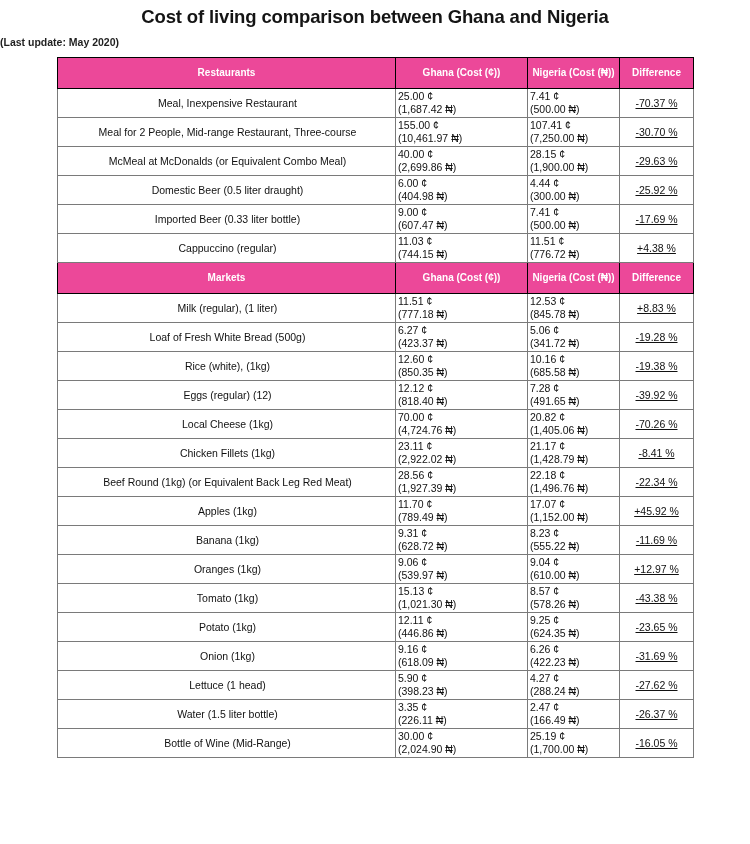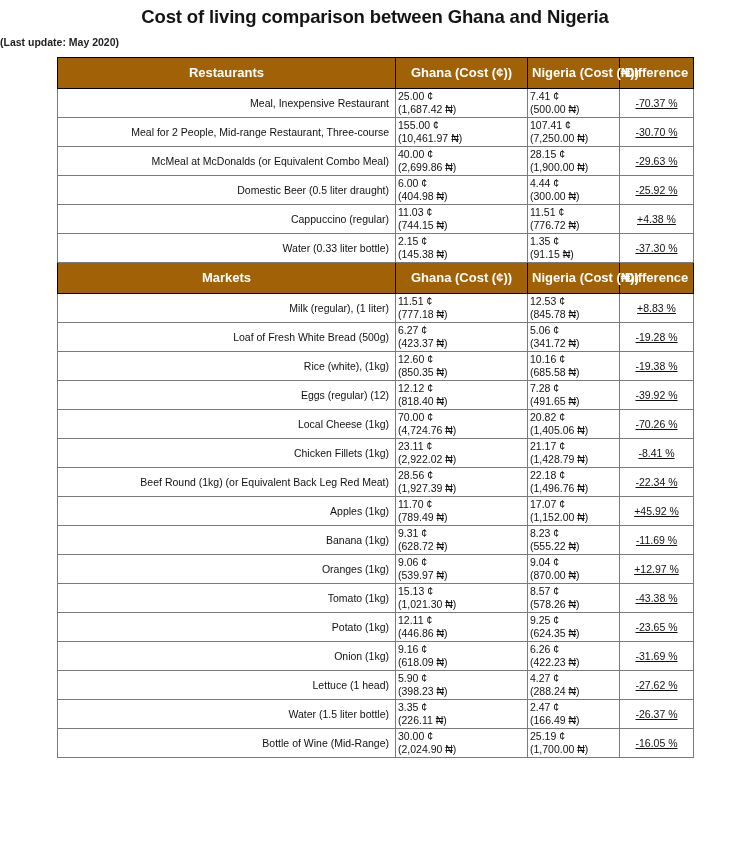--- a/index.html
+++ b/index.html
@@ -45,23 +45,23 @@
     width: 636px;
     table-layout: fixed;
     border: 1px solid #6e6e6e;
   }
   table.cost-table col.c-item    { width: 338px; }
   table.cost-table col.c-ghana   { width: 132px; }
   table.cost-table col.c-nigeria { width: 92px;  }
   table.cost-table col.c-diff    { width: 74px;  }
 
   tr.section-header > th {
-    background: #a16207;
+    background: #ec4899;
     color: #ffffff;
-    font-size: 13px;
+    font-size: 10px;
     font-weight: bold;
     padding: 8px 4px;
     border: 1px solid #000000;
     line-height: 14px;
     white-space: nowrap;
   }
   tr.section-header > th.h-item {
     text-align: center;
   }
   tr.section-header > th.h-num {
@@ -71,21 +71,21 @@
   tbody tr.data-row > td {
     border: 1px solid #7a7a7a;
     font-size: 10.5px;
     line-height: 13px;
     color: #111111;
     background: #ffffff;
     height: 29px;
     box-sizing: border-box;
   }
   td.item-cell {
-    text-align: right;
+    text-align: center;
     padding: 2px 6px 2px 8px;
     font-weight: normal;
   }
   td.num-cell {
     text-align: left;
     padding: 1px 2px;
   }
   td.diff-cell {
     text-align: center;
     padding: 1px 2px;
@@ -166,42 +166,42 @@
               <span class="primary-val">6.00 ¢</span>
               <span class="secondary-val">(404.98 ₦)</span>
             </td>
             <td class="num-cell">
               <span class="primary-val">4.44 ¢</span>
               <span class="secondary-val">(300.00 ₦)</span>
             </td>
             <td class="diff-cell">-25.92 %</td>
           </tr>
           <tr class="data-row">
+            <td class="item-cell">Imported Beer (0.33 liter bottle)</td>
+            <td class="num-cell">
+              <span class="primary-val">9.00 ¢</span>
+              <span class="secondary-val">(607.47 ₦)</span>
+            </td>
+            <td class="num-cell">
+              <span class="primary-val">7.41 ¢</span>
+              <span class="secondary-val">(500.00 ₦)</span>
+            </td>
+            <td class="diff-cell">-17.69 %</td>
+          </tr>
+          <tr class="data-row">
             <td class="item-cell">Cappuccino (regular)</td>
             <td class="num-cell">
               <span class="primary-val">11.03 ¢</span>
               <span class="secondary-val">(744.15 ₦)</span>
             </td>
             <td class="num-cell">
               <span class="primary-val">11.51 ¢</span>
               <span class="secondary-val">(776.72 ₦)</span>
             </td>
             <td class="diff-cell">+4.38 %</td>
-          </tr>
-          <tr class="data-row">
-            <td class="item-cell">Water (0.33 liter bottle)</td>
-            <td class="num-cell">
-              <span class="primary-val">2.15 ¢</span>
-              <span class="secondary-val">(145.38 ₦)</span>
-            </td>
-            <td class="num-cell">
-              <span class="primary-val">1.35 ¢</span>
-              <span class="secondary-val">(91.15 ₦)</span>
-            </td>
-            <td class="diff-cell">-37.30 %</td>
           </tr>
           <tr class="section-header">
             <th class="h-item">Markets</th>
             <th class="h-num">Ghana (Cost (¢))</th>
             <th class="h-num">Nigeria (Cost (₦))</th>
             <th class="h-num">Difference</th>
           </tr>
           <tr class="data-row">
             <td class="item-cell">Milk (regular), (1 liter)</td>
             <td class="num-cell">
@@ -311,21 +311,21 @@
             <td class="diff-cell">-11.69 %</td>
           </tr>
           <tr class="data-row">
             <td class="item-cell">Oranges (1kg)</td>
             <td class="num-cell">
               <span class="primary-val">9.06 ¢</span>
               <span class="secondary-val">(539.97 ₦)</span>
             </td>
             <td class="num-cell">
               <span class="primary-val">9.04 ¢</span>
-              <span class="secondary-val">(870.00 ₦)</span>
+              <span class="secondary-val">(610.00 ₦)</span>
             </td>
             <td class="diff-cell">+12.97 %</td>
           </tr>
           <tr class="data-row">
             <td class="item-cell">Tomato (1kg)</td>
             <td class="num-cell">
               <span class="primary-val">15.13 ¢</span>
               <span class="secondary-val">(1,021.30 ₦)</span>
             </td>
             <td class="num-cell">

